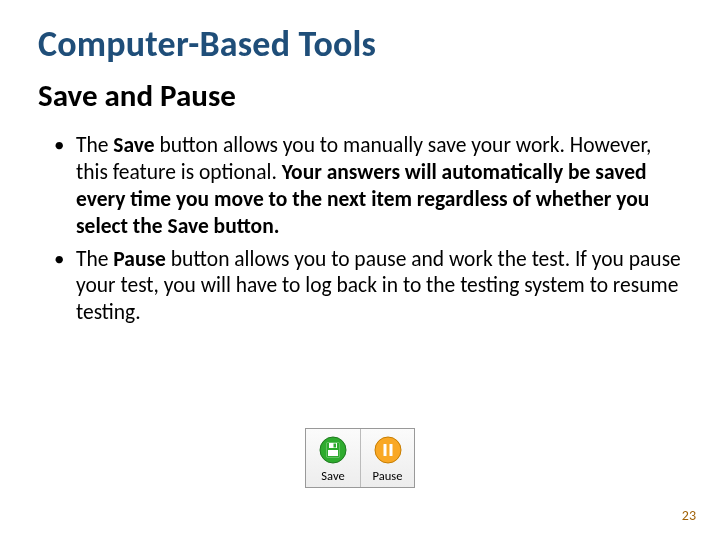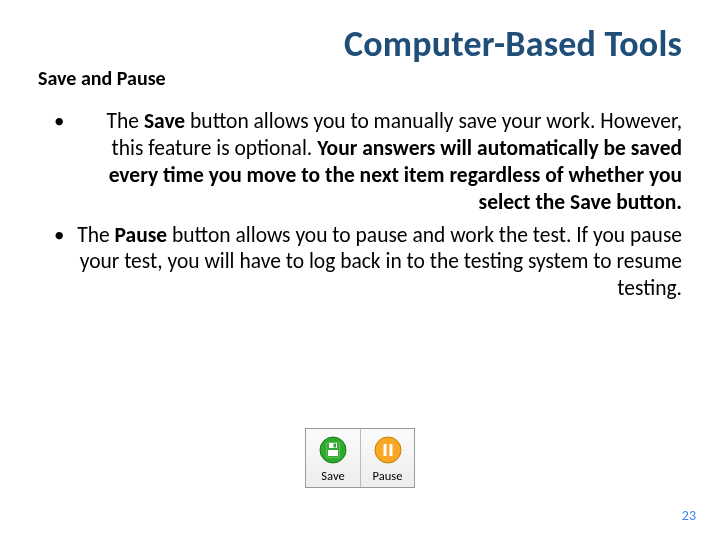--- a/index.html
+++ b/index.html
@@ -13,36 +13,36 @@
   }
   .slide {
     width: 100%;
     height: 100%;
     padding: 20px 38px 20px 38px;
   }
   .title {
     color: #1f4e79;
     font-size: 36px;
     font-weight: 700;
-    text-align: right;
+    text-align: left;
     margin-top: 2px;
+    margin-bottom: 10px;
     letter-spacing: 0.2px;
   }
   .subtitle {
     color: #000;
-    font-size: 20px;
+    font-size: 31px;
     font-weight: 700;
     margin-bottom: 10px;
     margin-left: 0;
   }
   ul.bullets {
     list-style: none;
     padding-left: 16px;
     margin-top: 18px;
-    text-align: right;
   }
   ul.bullets li {
     color: #000;
     font-size: 21.5px;
     line-height: 1.25;
     margin-bottom: 6px;
     position: relative;
     padding-left: 22px;
   }
   ul.bullets li::before {
@@ -84,21 +84,21 @@
     justify-content: center;
   }
   .tool-btn .lbl {
     font-size: 12.5px;
     color: #000;
   }
   .page-num {
     position: absolute;
     bottom: 16px;
     right: 24px;
-    color: #3b82f6;
+    color: #a16207;
     font-size: 14px;
   }
 </style>
 </head>
 <body>
 
 <div class="slide">
 
   <h1 class="title">Computer-Based Tools</h1>
 

